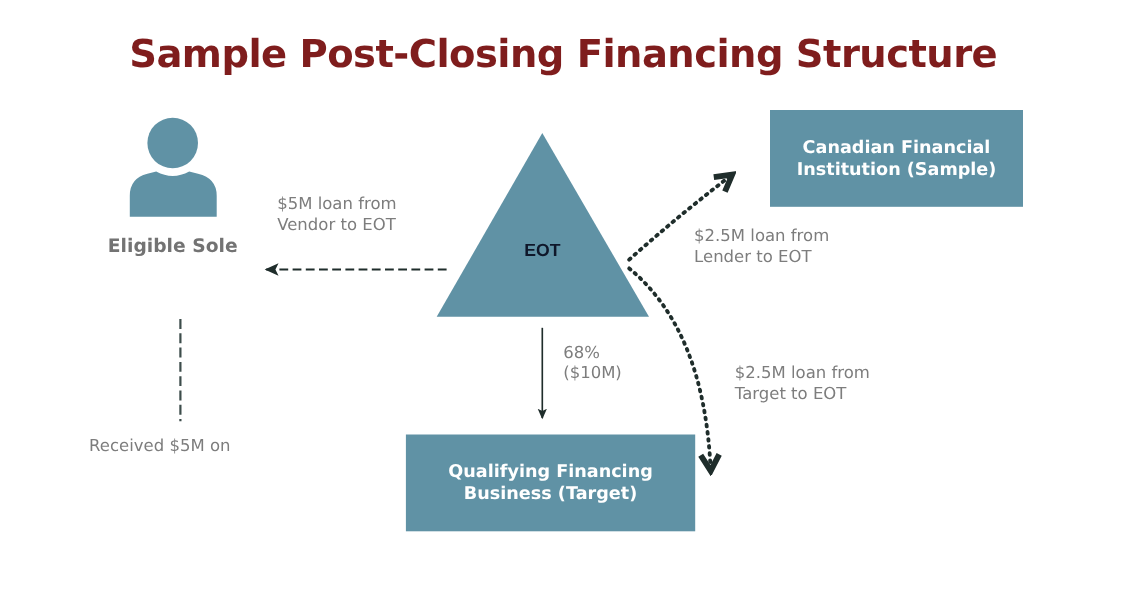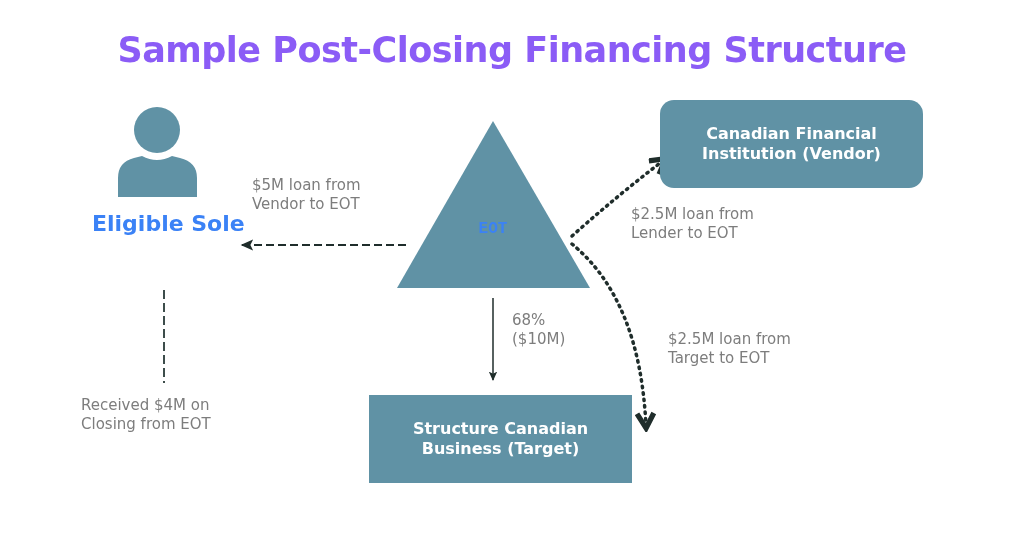--- a/index.html
+++ b/index.html
@@ -3,42 +3,42 @@
   <meta charset="utf-8">
   <style>
     html, body { margin: 0; padding: 0; }
     body {
       width: 1024px; height: 538px; background: #ffffff; position: relative; overflow: hidden;
       font-family: "DejaVu Sans", sans-serif;
     }
     .title {
       position: absolute; left: 0; top: 30px; width: 1024px; text-align: center;
       font-family: "DejaVu Sans", sans-serif; font-weight: bold; font-size: 35px;
-      color: #8b5cf6; letter-spacing: -0.5px;
+      color: #7f1d1d; letter-spacing: -0.5px;
     }
     svg.canvas { position: absolute; left: 0; top: 0; }
     .box {
       position: absolute; background: #6092a5; color: #ffffff;
       display: flex; align-items: center; justify-content: center; text-align: center;
       font-family: "DejaVu Sans", sans-serif; font-weight: bold; font-size: 16px; line-height: 20px;
     }
     .box span { display: block; }
     .label {
       position: absolute; color: #7d7d7d; font-family: "DejaVu Sans", sans-serif;
       font-size: 15px; line-height: 19px; white-space: nowrap;
     }
     .label span { display: block; }
     .node-label {
-      position: absolute; color: #3b82f6; font-family: "DejaVu Sans", sans-serif;
-      font-weight: bold; font-size: 22px; line-height: 20px; text-align: center; white-space: nowrap;
+      position: absolute; color: #737373; font-family: "DejaVu Sans", sans-serif;
+      font-weight: bold; font-size: 17px; line-height: 20px; text-align: center; white-space: nowrap;
     }
     .node-label span { display: block; }
     .eot-label {
       position: absolute; left: 453px; top: 220px; width: 80px; text-align: center;
-      color: #3b82f6; font-weight: bold; font-size: 16px; font-family: Liberation Mono, monospace;
+      color: #0f172a; font-weight: bold; font-size: 16px; font-family: Liberation Sans, sans-serif;
     }
   </style>
 </head>
 <body>
 
 <div class="title">Sample Post-Closing Financing Structure</div>
 
 <svg class="canvas" width="1024" height="538" viewBox="0 0 1024 538">
   <defs>
     <marker id="arrowhead" viewBox="0 0 10 10" refX="8" refY="5" markerWidth="7" markerHeight="7" orient="auto-start-reverse">
@@ -66,42 +66,41 @@
 
   <path d="M572,244 Q640,300 646,426" fill="none" stroke="#1f2d2b" stroke-width="3.5" stroke-dasharray="1.5,5" stroke-linecap="round" marker-end="url(#chevron)"></path>
 </svg>
 
 <div class="eot-label">EOT</div>
 
 <div class="node-label" style="left:92px; top:214px; width:130px;">
   <span>Eligible Sole</span>
 </div>
 
-<div class="box" style="left:660px; top:100px; width:263px; height:88px;border-radius:14px;">
+<div class="box" style="left:700px; top:100px; width:230px; height:88px;">
   <div>
     <span>Canadian Financial</span>
-    <span>Institution (Vendor)</span>
+    <span>Institution (Sample)</span>
   </div>
 </div>
 
 <div class="box" style="left:369px; top:395px; width:263px; height:88px;">
   <div>
-    <span>Structure Canadian</span>
+    <span>Qualifying Financing</span>
     <span>Business (Target)</span>
   </div>
 </div>
 
 <div class="label" style="left:252px; top:176px;">
   <span>$5M loan from</span>
   <span>Vendor to EOT</span>
 </div>
 
 <div class="label" style="left:81px; top:396px;">
-  <span>Received $4M on</span>
-  <span>Closing from EOT</span>
+  <span>Received $5M on</span>
 </div>
 
 <div class="label" style="left:631px; top:205px;">
   <span>$2.5M loan from</span>
   <span>Lender to EOT</span>
 </div>
 
 <div class="label" style="left:512px; top:311px;">
   <span>68%</span>
   <span>($10M)</span>

